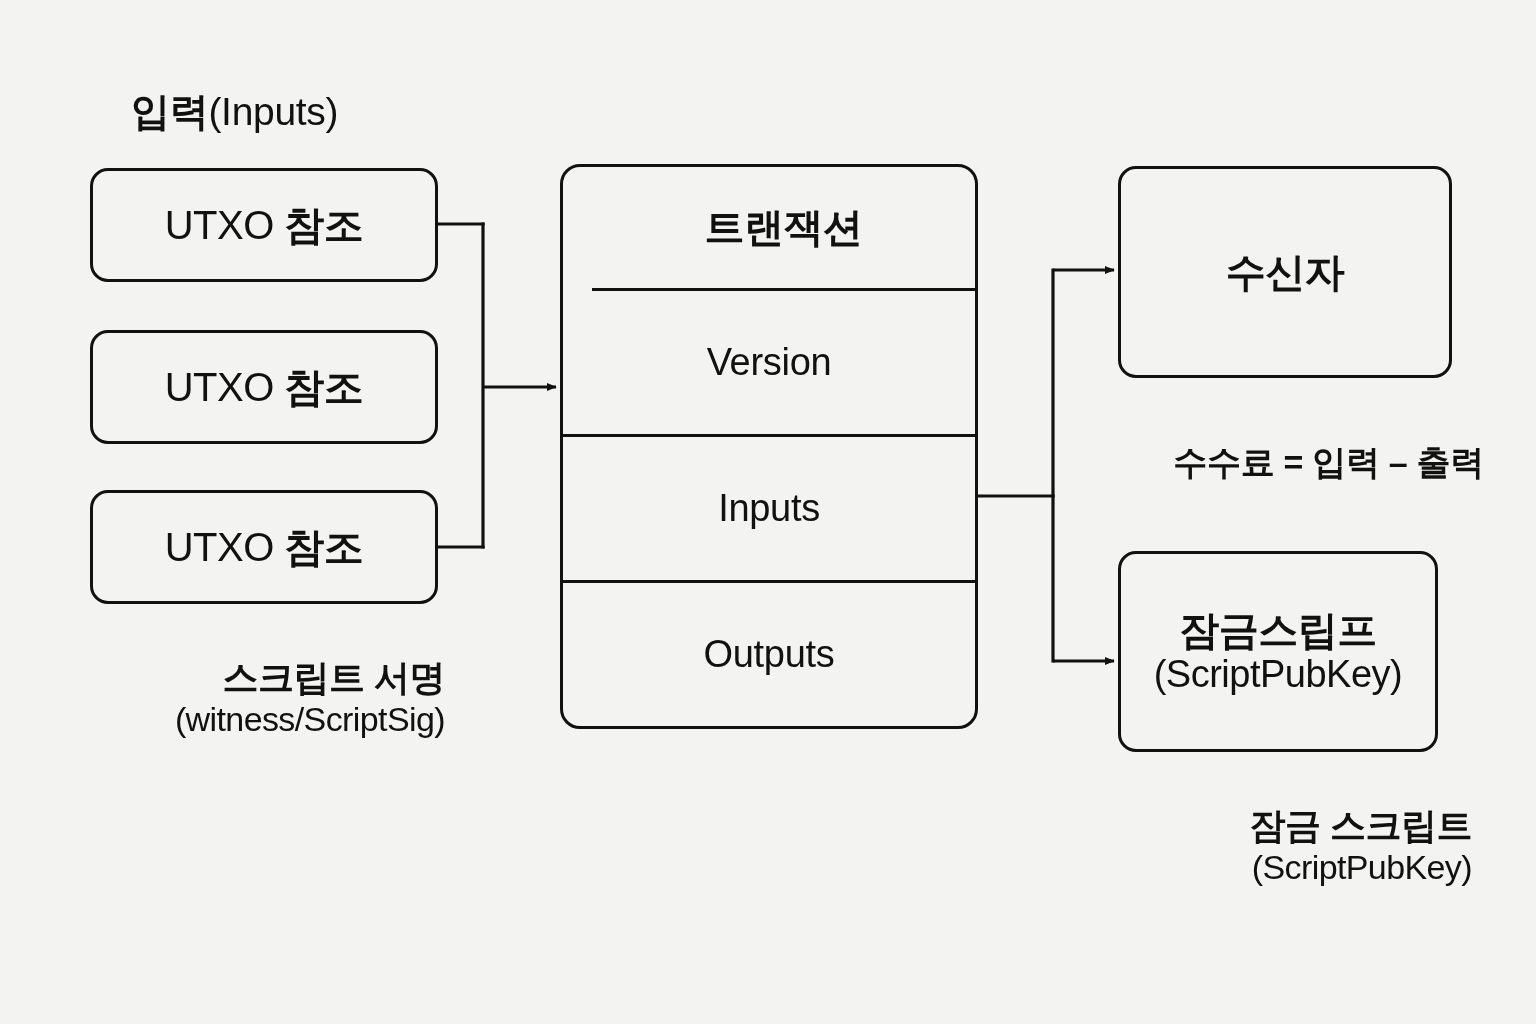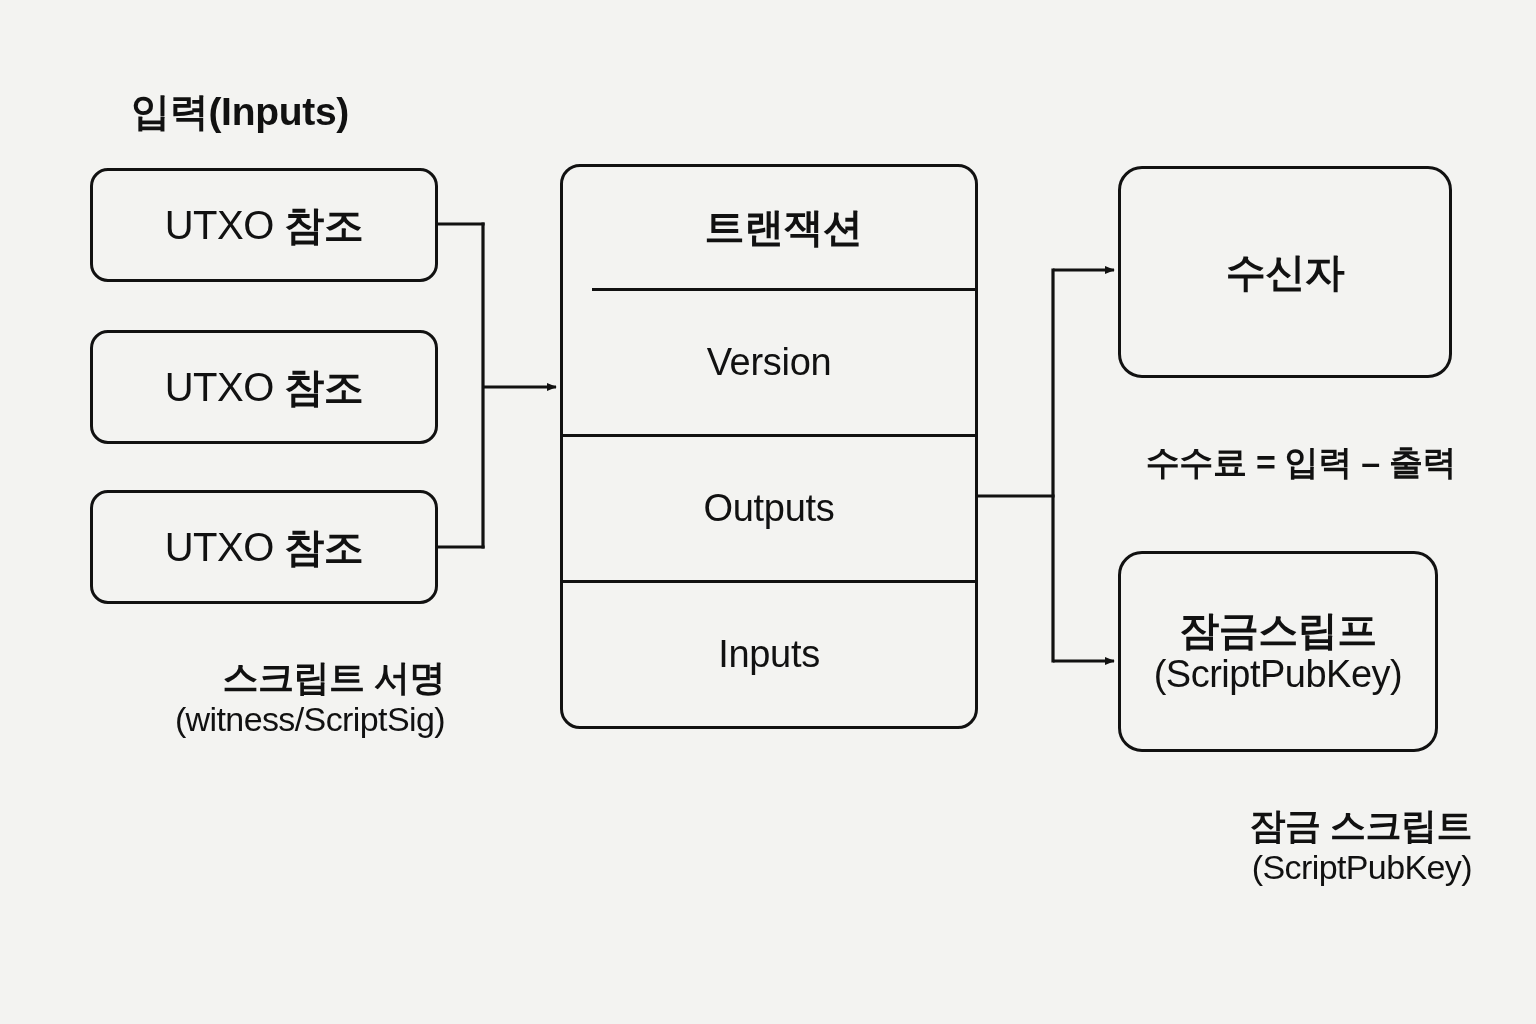--- a/index.html
+++ b/index.html
@@ -22,21 +22,21 @@
 
   .col-title {
     position: absolute;
     font-size: 39px;
     font-weight: 700;
     letter-spacing: -0.3px;
     white-space: nowrap;
     line-height: 1;
   }
   .col-title .paren {
-    font-weight: 700;
+    font-weight: 400;
     margin-top: 36px;
   }
 
   .rbox {
     position: absolute;
     box-sizing: border-box;
     border: 3.5px solid #111111;
     border-radius: 18px;
     background: #f3f3f1;
     display: flex;
@@ -97,21 +97,20 @@
     border-bottom: 3.5px solid #111111;
     font-size: 38px;
     font-weight: 400;
     letter-spacing: -0.3px;
   }
   .tx-row:last-child { border-bottom: none; }
 
   
   .out-box {
     line-height: 1.15;
-    border-radius: 24px;
   }
   .out-box .ko {
     font-size: 40px;
     font-weight: 700;
     letter-spacing: -0.5px;
     display: block;
   }
   .out-box .en {
     font-size: 38px;
     font-weight: 400;
@@ -206,33 +205,33 @@
   </div>
 
   <div class="tx-box" style="left:560px; top:164px; width:418px; height:565px;">
     <div class="tx-header">
       <span class="ko">트랜잭션</span>
     </div>
     <div class="tx-row">
       <span>Version</span>
     </div>
     <div class="tx-row">
+      <span>Inputs</span>
+    </div>
+    <div class="tx-row">
       <span>Outputs</span>
-    </div>
-    <div class="tx-row">
-      <span>Inputs</span>
     </div>
   </div>
 
 
   <div class="rbox out-box" style="left:1118px; top:166px; width:334px; height:212px;">
     <span class="ko">수신자</span>
   </div>
 
-  <div class="fee-note" style="left:1118px; top:440px; width:366px;">수수료 = 입력 – 출력</div>
+  <div class="fee-note" style="left:1118px; top:440px; width:366px;text-align:right;">수수료 = 입력 – 출력</div>
 
   <div class="rbox out-box" style="left:1118px; top:551px; width:320px; height:201px;">
     <span class="ko">잠금스립프</span>
     <span class="en">(ScriptPubKey)</span>
   </div>
 
   <div class="caption" style="left:1100px; top:805px; width:372px;">
     <span class="ko">잠금 스크립트</span>
     <span class="en">(ScriptPubKey)</span>
   </div>

